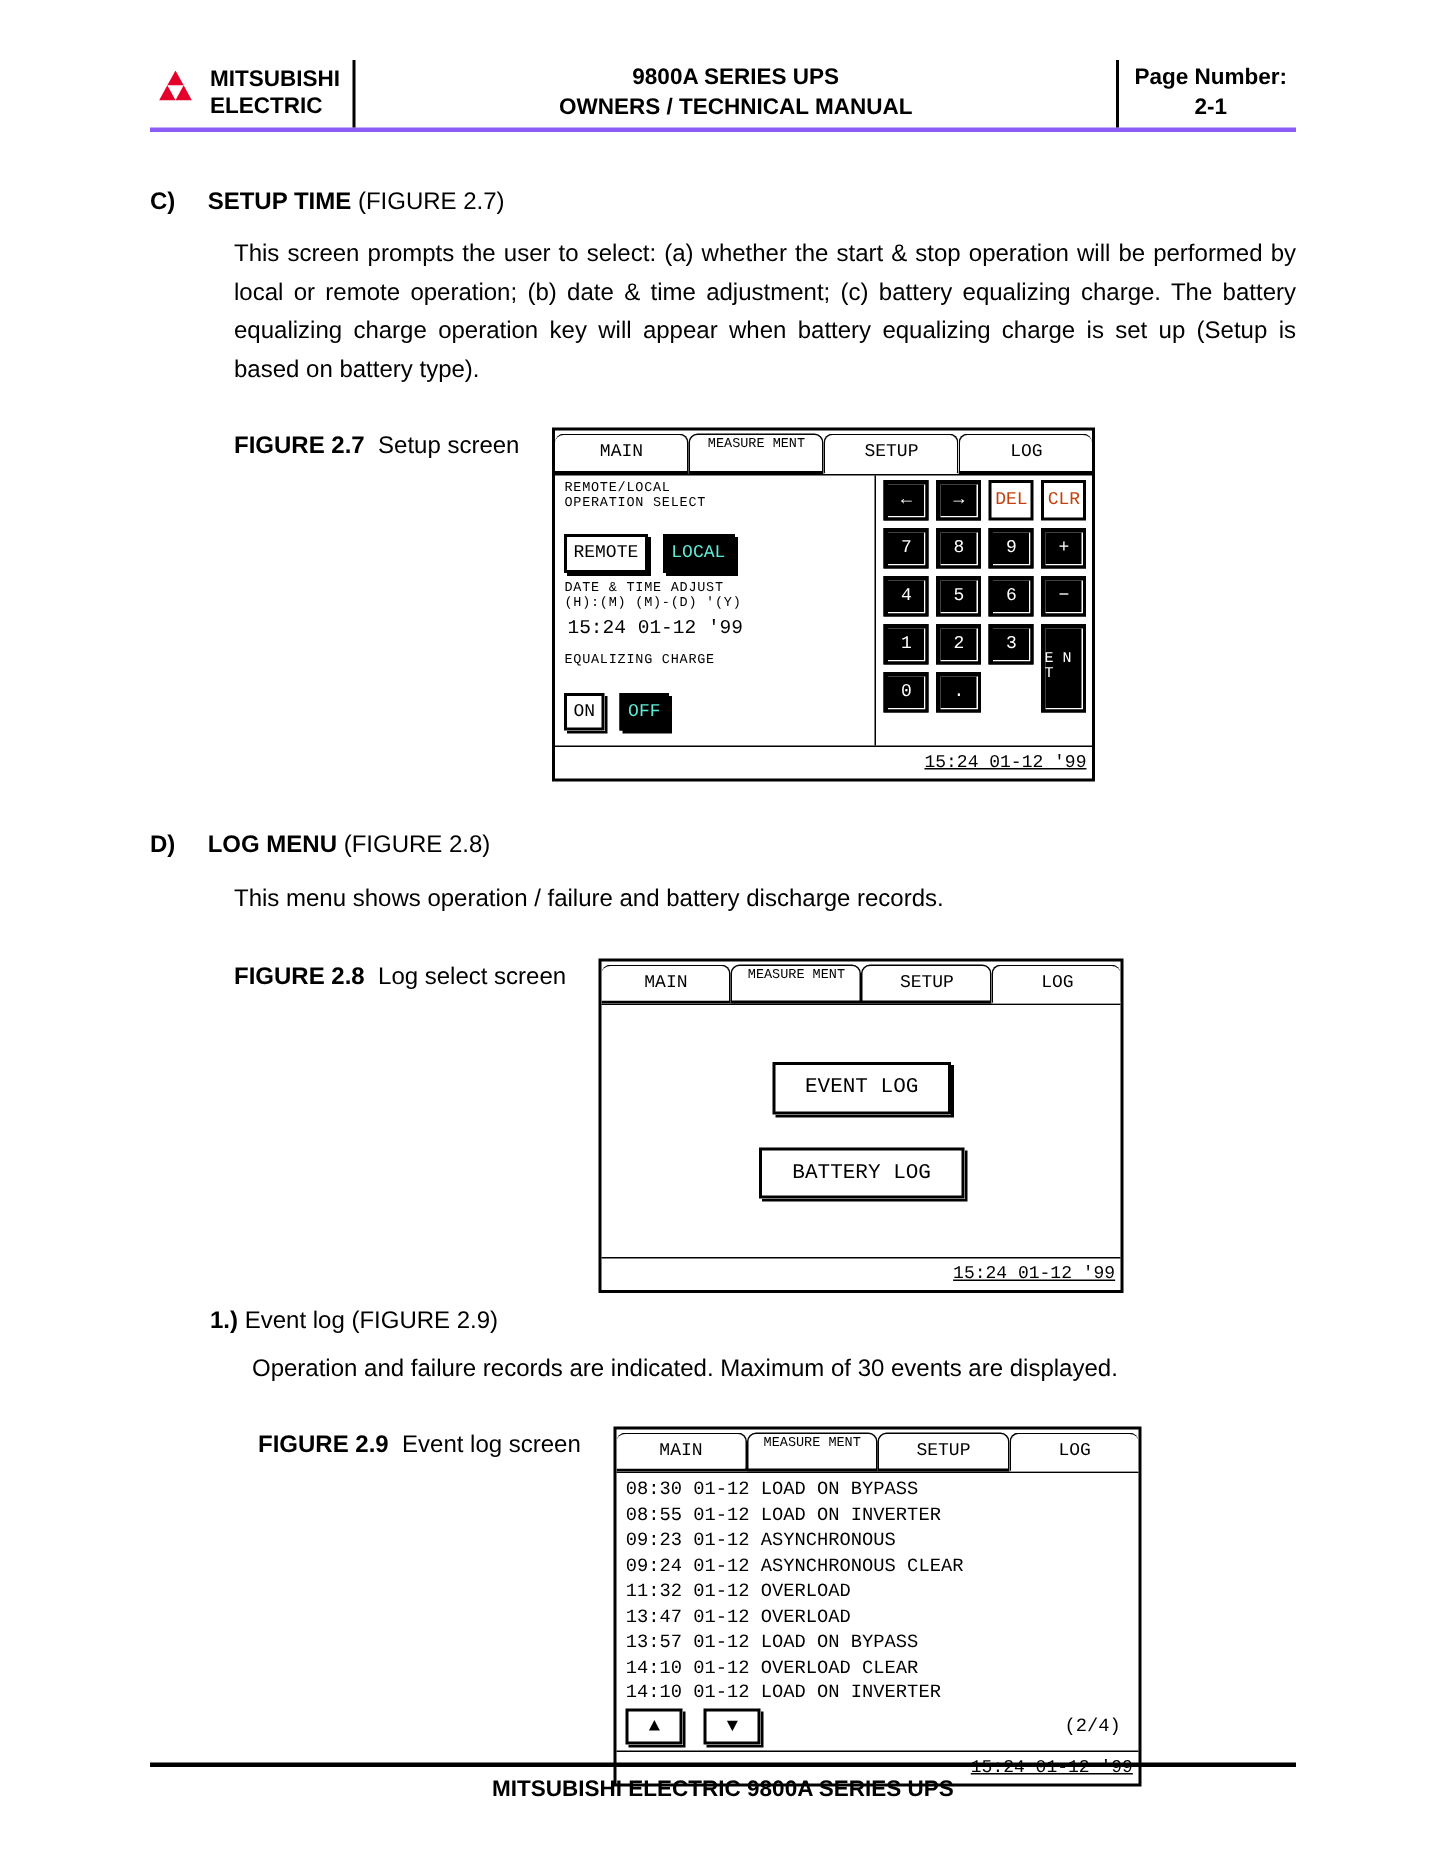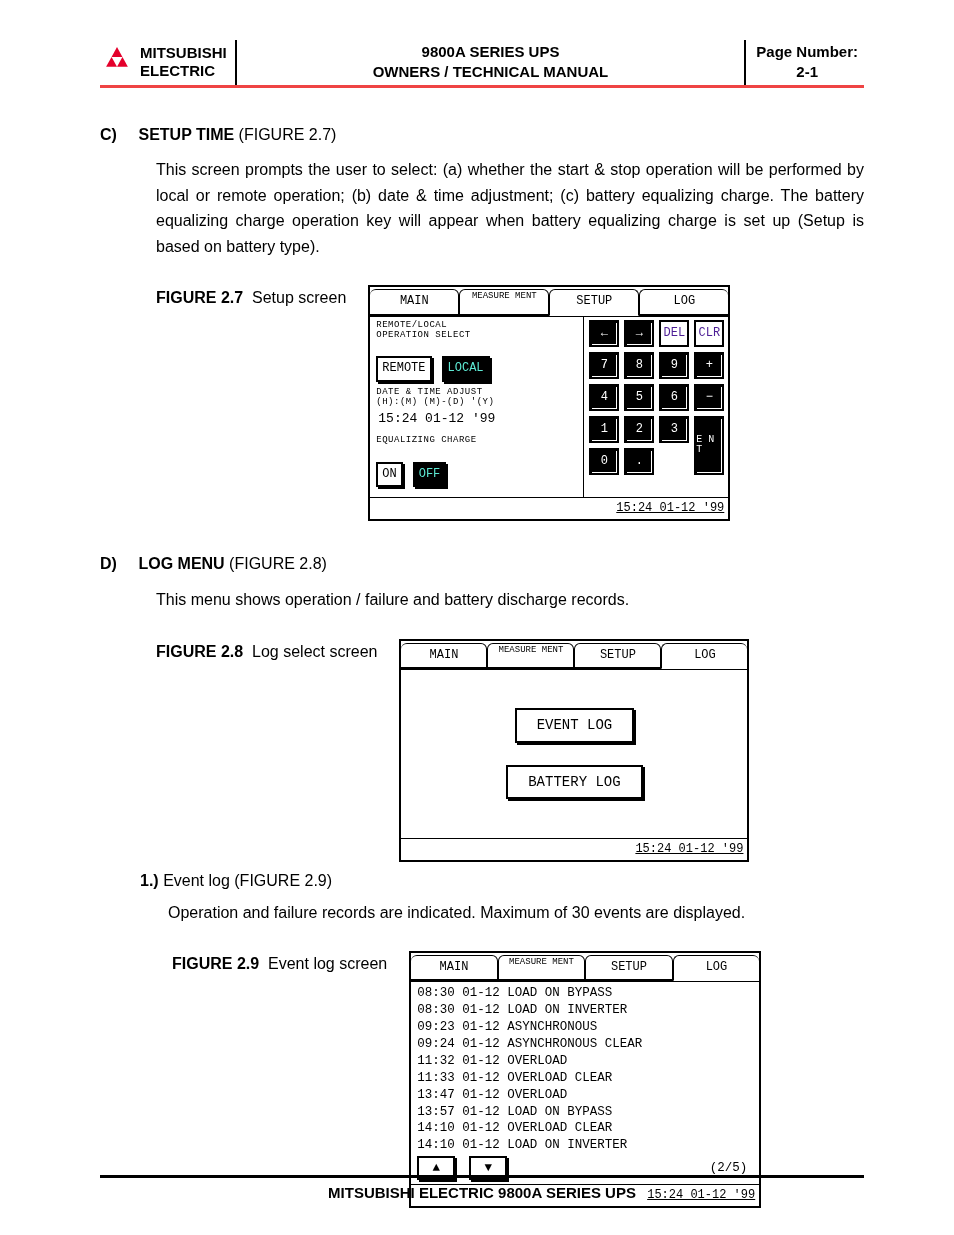--- a/index.html
+++ b/index.html
@@ -1,17 +1,17 @@
 <!DOCTYPE html>
 <html><head>
 <meta charset="utf-8">
 <style>
   body{margin:0;background:#fff;font-family:Arial,Helvetica,sans-serif;color:#000}
   .page{width:954px;height:1235px;margin:0 auto;position:relative;box-sizing:border-box;padding:40px 90px 50px 100px}
-  .hdr{display:flex;align-items:stretch;border-bottom:3px solid #ef4444}
+  .hdr{display:flex;align-items:stretch;border-bottom:3px solid #8b5cf6}
   .hdr-logo{display:flex;align-items:center;gap:6px;padding:2px 8px 2px 0}
   .logo svg{display:block}
   .hdr-brand{font-weight:bold;font-size:15px;line-height:1.2}
   .vrule{width:2px;background:#000}
   .hdr-title{flex:1;text-align:center;font-weight:bold;font-size:15px;line-height:1.35;padding:2px 6px}
   .hdr-page{text-align:center;font-size:15px;line-height:1.35;padding:2px 6px 2px 10px}
   .hdr-page b{font-weight:bold}
   .body{font-size:16px;line-height:1.6}
   .sec{margin-top:34px}
   .sec-h{font-size:16px}
@@ -33,21 +33,21 @@
   .p27-body{display:flex;border-top:1px solid #000}
   .p27-left{flex:1;padding:4px 6px}
   .p27-left .small{font-size:9px;letter-spacing:.5px;line-height:1.1}
   .btnrow{display:flex;gap:10px;margin:16px 0 6px}
   .ubtn{border:2px solid #000;padding:1px 4px;font-size:12px;box-shadow:2px 2px 0 #000}
   .ubtn.inv{background:#000;color:#5eead4}
   .dt{font-size:13px;margin:2px 0 6px 2px}
   .p27-right{border-left:1px solid #000;padding:3px 4px 3px 5px}
   .kgrid{display:grid;grid-template-columns:repeat(4,30px);grid-auto-rows:27px;gap:5px}
   .key{border:2px solid #000;background:#000;color:#fff;display:flex;align-items:center;justify-content:center;font-size:12px;box-shadow:1px 1px 0 #000 inset,0 0 0 1px #fff inset}
-  .key.w{background:#fff;color:#4c1d95;box-shadow:none}
+  .key.w{background:#fff;color:#c2410c;box-shadow:none}
   .key.tall{grid-row:span 2;font-size:10px;line-height:1}
   .statusbar{border-top:1px solid #000;text-align:right;padding:1px 4px;font-size:12px;text-decoration:underline}
   .p28{width:346px}
   .p28-body{border-top:1px solid #000;min-height:168px;display:flex;flex-direction:column;align-items:center;justify-content:center;gap:22px}
   .bigbtn{border:2px solid #000;box-shadow:2px 2px 0 #000;padding:4px 20px;font-size:14px}
   .p29{width:348px}
   .p29-body{border-top:1px solid #000;padding:3px 6px 4px;font-size:12.5px;line-height:1.35;font-family:"Courier New",monospace}
   .navrow{display:flex;align-items:center;gap:14px;margin-top:2px}
   .navbtn{border:2px solid #000;box-shadow:2px 2px 0 #000;width:34px;height:20px;display:flex;align-items:center;justify-content:center}
   .pgind{margin-left:auto;padding-right:6px}
@@ -182,37 +182,36 @@
         <div class="figlbl"><b>FIGURE 2.9</b>&nbsp;&nbsp;<span>Event log screen</span></div>
         <div class="panel p29">
           <div class="tabs">
             <div class="tab m">MAIN</div>
             <div class="tab meas">MEASURE MENT</div>
             <div class="tab s">SETUP</div>
             <div class="tab l active">LOG</div>
           </div>
           <div class="p29-body">
             <div>08:30 01-12 LOAD ON BYPASS</div>
-            <div>08:30 01-12 LOAD ON INVERTER</div>
+            <div>08:55 01-12 LOAD ON INVERTER</div>
             <div>09:23 01-12 ASYNCHRONOUS</div>
             <div>09:24 01-12 ASYNCHRONOUS CLEAR</div>
             <div>11:32 01-12 OVERLOAD</div>
-            <div>11:33 01-12 OVERLOAD CLEAR</div>
             <div>13:47 01-12 OVERLOAD</div>
             <div>13:57 01-12 LOAD ON BYPASS</div>
             <div>14:10 01-12 OVERLOAD CLEAR</div>
             <div>14:10 01-12 LOAD ON INVERTER</div>
             <div class="navrow">
               <div class="navbtn">
                   <span>▲</span>
                 </div>
               <div class="navbtn">
                   <span>▼</span>
                 </div>
-              <div class="pgind">(2/5)</div>
+              <div class="pgind">(2/4)</div>
             </div>
           </div>
           <div class="statusbar">15:24 01-12 '99</div>
         </div>
       </div>
     </div>
   </div>
 
   <div class="ftr">MITSUBISHI ELECTRIC 9800A SERIES UPS</div>
 </div>

